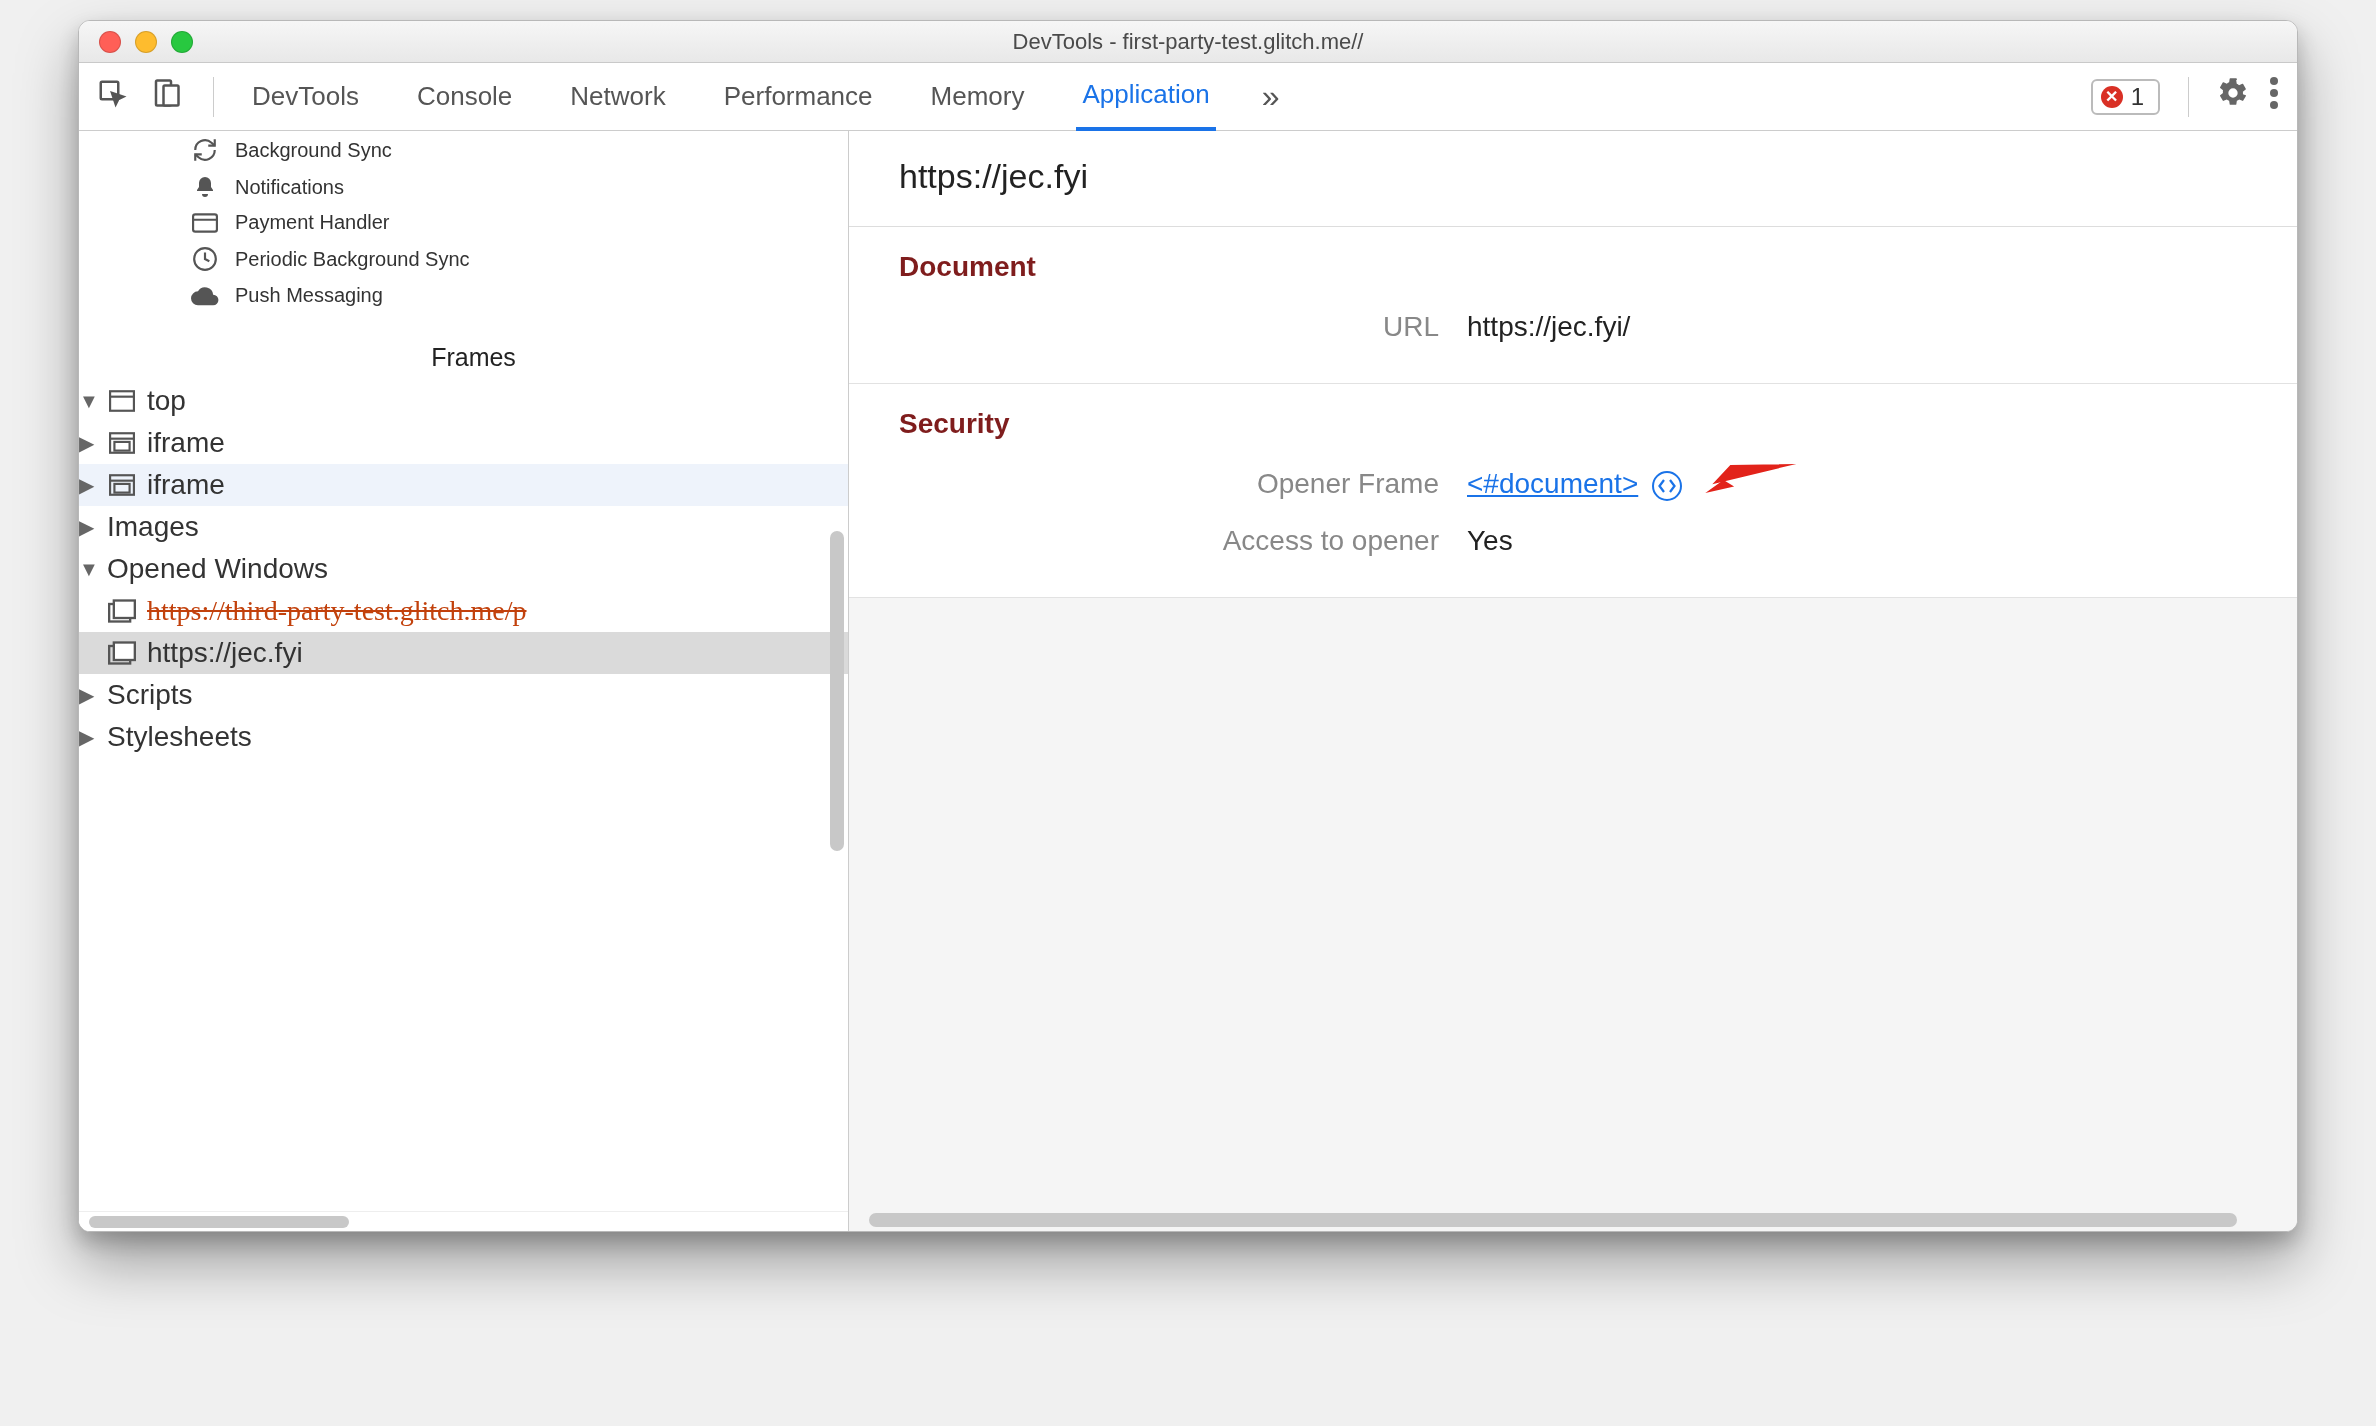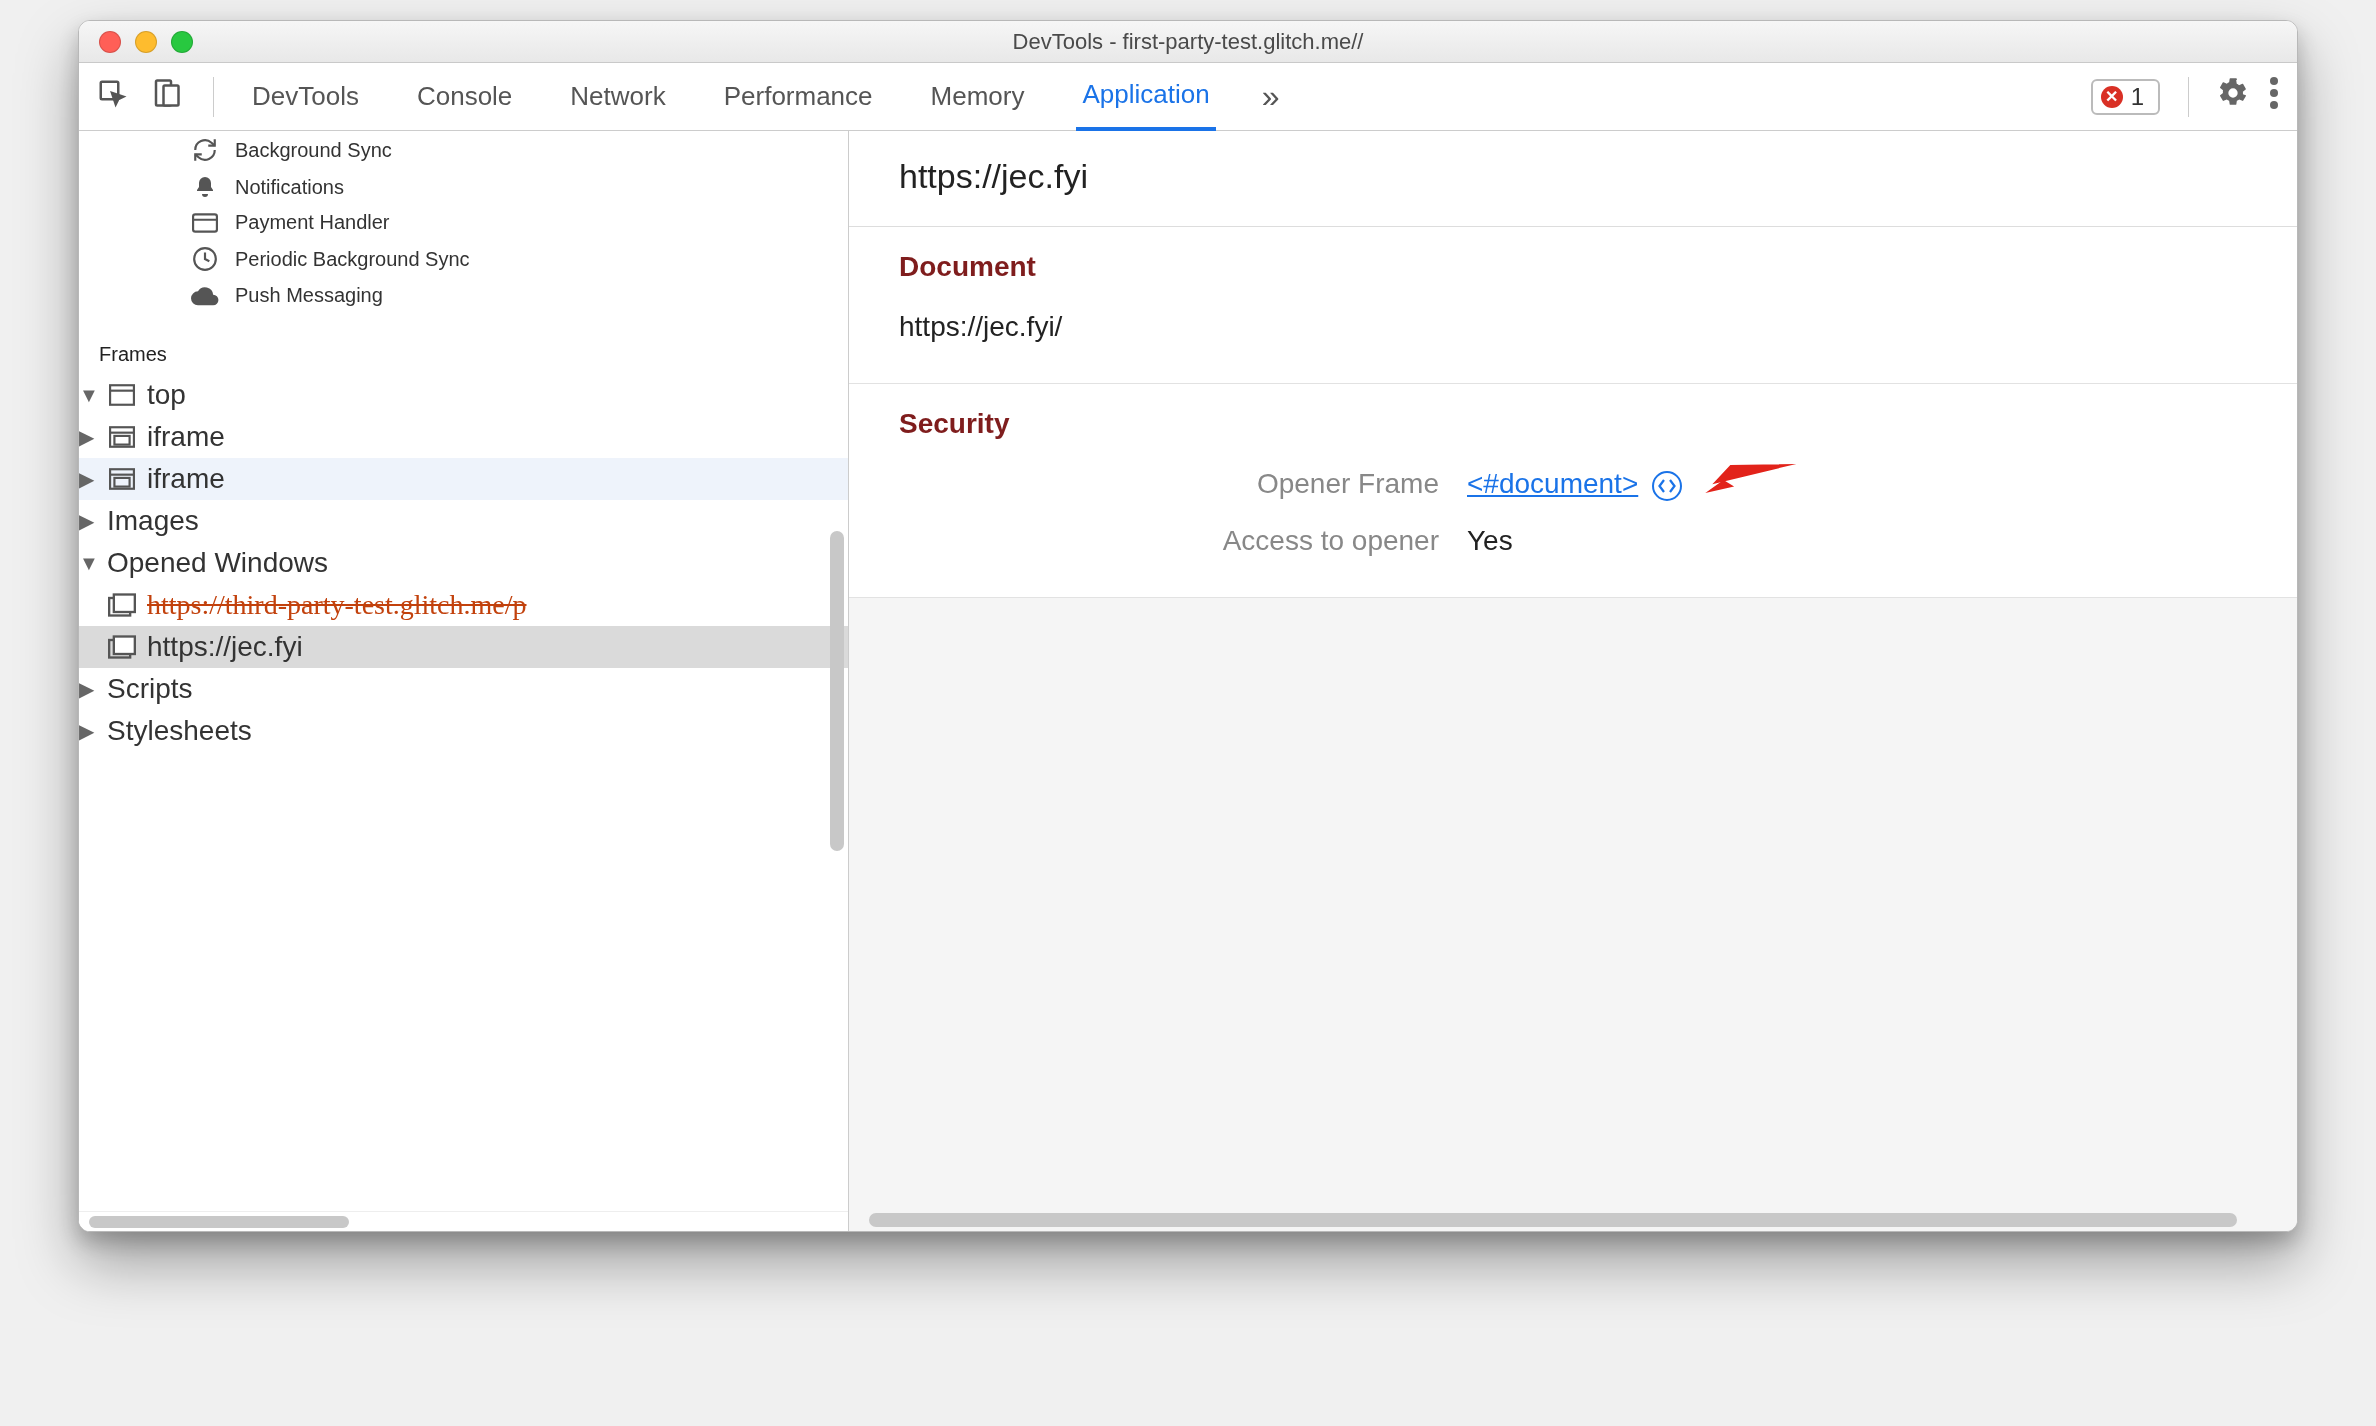--- a/index.html
+++ b/index.html
@@ -72,21 +72,21 @@
   .sidebar-scroll { flex:1; overflow:hidden; position:relative; }
   .sb-item {
     display:flex; align-items:center; gap:14px;
     font-size:20px; color:#333;
     padding: 6px 0 6px 0;
     white-space:nowrap; overflow:hidden; text-overflow:ellipsis;
     cursor:pointer;
   }
   .sb-item .icon { width:32px; display:flex; justify-content:center; color:#555; flex:none;}
   .sb-section-label {
-    font-size:20px; color:#222; padding:10px 0 8px 20px;
+    font-size:25px; color:#222; padding:10px 0 8px 20px;text-align:center;
   }
   .indent-1{padding-left:60px;} .indent-2{padding-left:110px;}
   .indent-3{padding-left:150px;} .indent-4{padding-left:210px;}
   .tree-row { display:flex; align-items:center; gap:10px; font-size:28px; color:#333; padding:5px 0; cursor:pointer; white-space:nowrap; overflow:hidden; }
   .tree-row.selected { background:#dadada; }
   .tree-row.hover { background:#eef3fb; }
   .arrow { width:18px; flex:none; color:#666; font-size:20px; }
   .arrow.blank{visibility:hidden;}
   .node-icon{width:30px;height:24px;display:flex;align-items:center;justify-content:center;color:#555;flex:none;}
   .strike{text-decoration:line-through;color:#c2410c;font-family:Liberation Serif, serif;}
@@ -309,20 +309,21 @@
           <div class="sb-h-thumb"></div>
         </div>
     </div>
 
     <div class="main">
       <div class="main-header">https://jec.fyi</div>
 
       <div class="section">
         <div class="section-title">Document</div>
         <div class="kv-row">
+          <div class="kv-key">URL</div>
           <div class="kv-val">https://jec.fyi/</div>
         </div>
       </div>
 
       <div class="section">
         <div class="section-title">Security</div>
         <div class="kv-row">
           <div class="kv-key">Opener Frame</div>
           <div class="kv-val arrow-annot">
             <span class="link">&lt;#document&gt;</span>

